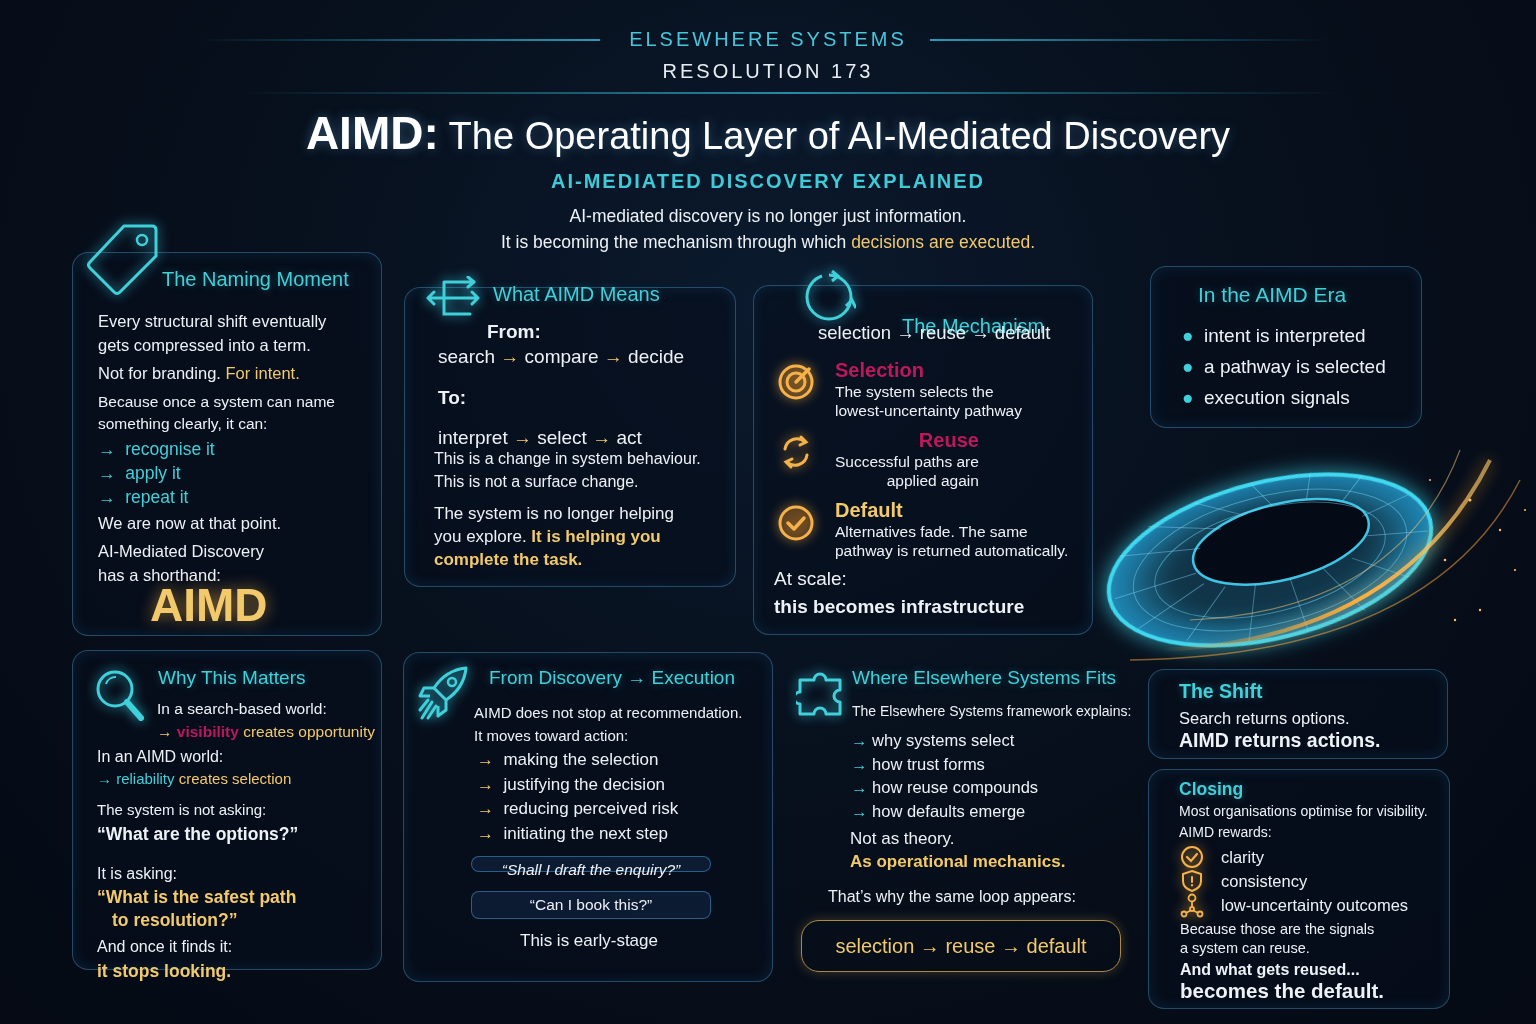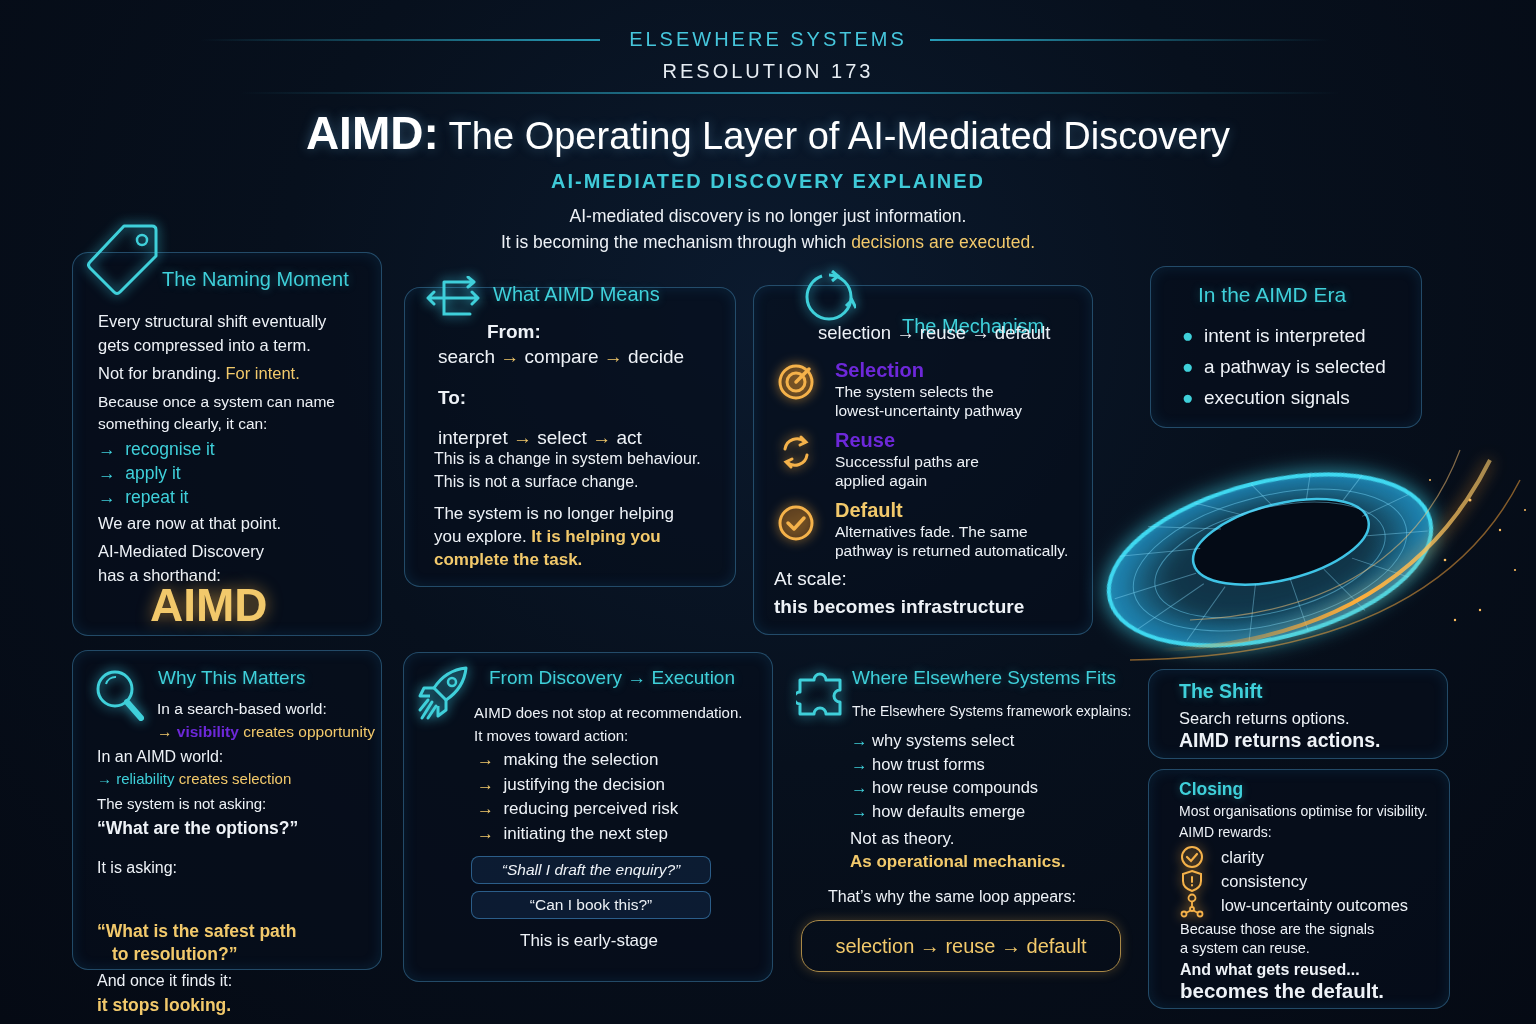--- a/index.html
+++ b/index.html
@@ -6,21 +6,21 @@
   html, body { width: 1536px; height: 1024px; overflow: hidden; }
   body {
     background: radial-gradient(ellipse at 50% 30%, #0b1a2e 0%, #07101d 45%, #050a14 100%);
     font-family: "DejaVu Sans", sans-serif;
     color: #e8eef5;
     position: relative;
   }
   .abs { position: absolute; }
   .cyan { color: #3fd0da; }
   .gold { color: #f2c96b; }
-  .white { color: #6d28d9; }
+  .white { color: #be185d; }
 
   
   .brand-line { height: 2px; background: linear-gradient(90deg, rgba(47,190,220,0), rgba(47,190,220,0.8)); top: 39px; }
   .brand-line.r { background: linear-gradient(90deg, rgba(47,190,220,0.8), rgba(47,190,220,0)); }
   .brand { top: 28px; left: 0; width: 1536px; text-align: center; font-size: 20px; letter-spacing: 3px; color: #46c6dc; font-family: "Liberation Sans", sans-serif; }
   .resolution { top: 60px; left: 0; width: 1536px; text-align: center; font-size: 20px; letter-spacing: 3px; color: #e6ecf2; font-family: "Liberation Sans", sans-serif; }
   .sep-line { top: 92px; left: 240px; width: 1100px; height: 2px; background: linear-gradient(90deg, rgba(47,190,220,0), rgba(47,190,220,0.7), rgba(47,190,220,0)); }
   .title { top: 106px; left: 0; width: 1536px; text-align: center; font-family: "Liberation Sans", sans-serif; font-size: 38px; color: #ffffff; text-shadow: 0 0 12px rgba(120,200,255,0.35); }
   .title .big { font-size: 46px; font-weight: bold; }
   .subtitle { top: 170px; left: 0; width: 1536px; text-align: center; font-family: "Liberation Sans", sans-serif; font-size: 20px; font-weight: bold; letter-spacing: 2px; color: #3fcad8; }
@@ -146,21 +146,21 @@
   <div style="font-size:15.5px;line-height:19px;">The system selects the</div>
   <div style="font-size:15.5px;line-height:19px;">lowest-uncertainty pathway</div>
 </div>
 
 <svg class="icon-gold" style="left:777px;top:433px;" width="38" height="38" viewBox="0 0 38 38">
   <path d="M8 16 A12 12 0 0 1 28 9" fill="none" stroke="#f5b24a" stroke-width="3" stroke-linecap="round"></path>
   <path d="M24 4 L29 9 L23 12" fill="none" stroke="#f5b24a" stroke-width="3" stroke-linecap="round"></path>
   <path d="M30 22 A12 12 0 0 1 10 29" fill="none" stroke="#f5b24a" stroke-width="3" stroke-linecap="round"></path>
   <path d="M14 34 L9 29 L15 26" fill="none" stroke="#f5b24a" stroke-width="3" stroke-linecap="round"></path>
 </svg>
-<div class="abs txt" style="left:835px;top:428px;">
+<div class="abs txt" style="left:835px;top:428px;text-align:right;">
   <div class="lg bold white" style="font-size:20px;">Reuse</div>
   <div style="font-size:15.5px;line-height:19px;">Successful paths are</div>
   <div style="font-size:15.5px;line-height:19px;">applied again</div>
 </div>
 
 <svg class="icon-gold" style="left:777px;top:504px;" width="38" height="38" viewBox="0 0 38 38">
   <circle cx="19" cy="19" r="16" fill="rgba(120,70,20,0.35)" stroke="#f5b24a" stroke-width="3"></circle>
   <path d="M11 19 L17 25 L27 14" fill="none" stroke="#f5b24a" stroke-width="3.5" stroke-linecap="round" stroke-linejoin="round"></path>
 </svg>
 <div class="abs txt" style="left:835px;top:498px;">
@@ -237,24 +237,24 @@
   <path d="M33 34 L47 50" stroke="#3fd0da" stroke-width="6" stroke-linecap="round"></path>
 </svg>
 <div class="abs card-title" style="left:158px;top:667px;font-size:19px;">Why This Matters</div>
 <div class="abs txt" style="left:157px;top:697px;font-size:15.5px;line-height:23px;">
   <div>In a search-based world:</div>
   <div><span class="gold">→</span> <span class="white bold">visibility</span><span class="gold"> creates opportunity</span></div>
 </div>
 <div class="abs txt" style="left:97px;top:745px;width:280px;">
   <div style="font-size:16px;line-height:23px;">In an AIMD world:</div>
   <div style="font-size:15px;line-height:22px;"><span class="cyan">→</span> <span class="cyan">reliability</span><span class="gold"> creates selection</span></div>
-  <div style="font-size:15px;line-height:24px;margin-top:2px;">The system is not asking:</div>
+  <div style="font-size:15px;line-height:24px;margin-top:8px;">The system is not asking:</div>
   <div class="bold" style="font-size:17.5px;line-height:24px;">“What are the options?”</div>
   <div style="font-size:16px;line-height:24px;margin-top:16px;">It is asking:</div>
-  <div class="gold bold" style="font-size:17.5px;line-height:23px;margin-top:40px;">“What is the safest path</div>
+  <div class="gold bold" style="font-size:17.5px;line-height:23px;">“What is the safest path</div>
   <div class="gold bold" style="font-size:17.5px;line-height:23px;padding-left:15px;">to resolution?”</div>
   <div style="font-size:16px;line-height:24px;margin-top:3px;">And once it finds it:</div>
   <div class="gold bold" style="font-size:17.5px;line-height:24px;">it stops looking.</div>
 </div>
 
 <div class="card" style="left:403px;top:652px;width:370px;height:330px;"></div>
 <svg class="icon-neon" style="left:416px;top:664px;" width="56" height="58" viewBox="0 0 56 58">
   <path d="M50 4 Q30 6 18 24 L30 36 Q48 24 50 4 Z" fill="none" stroke="#3fd0da" stroke-width="3" stroke-linejoin="round"></path>
   <circle cx="36" cy="18" r="4" fill="none" stroke="#3fd0da" stroke-width="2.5"></circle>
   <path d="M18 24 L8 24 L4 32 L14 32" fill="none" stroke="#3fd0da" stroke-width="3" stroke-linejoin="round"></path>
@@ -265,21 +265,21 @@
 <div class="abs txt" style="left:474px;top:701px;font-size:15px;line-height:23px;">
   <div>AIMD does not stop at recommendation.</div>
   <div>It moves toward action:</div>
 </div>
 <div class="abs txt" style="left:477px;top:748px;font-size:17px;line-height:24.5px;">
   <div><span class="gold">→</span>&nbsp; <span>making the selection</span></div>
   <div><span class="gold">→</span>&nbsp; <span>justifying the decision</span></div>
   <div><span class="gold">→</span>&nbsp; <span>reducing perceived risk</span></div>
   <div><span class="gold">→</span>&nbsp; <span>initiating the next step</span></div>
 </div>
-<div class="pill" style="left:471px;top:856px;width:240px;height:28px;line-height:26px;">“Shall I draft the enquiry?”</div>
+<div class="pill" style="left:471px;top:856px;width:240px;height:16px;line-height:26px;">“Shall I draft the enquiry?”</div>
 <div class="pill" style="left:471px;top:891px;width:240px;height:28px;line-height:26px;font-style:normal;">“Can I book this?”</div>
 <div class="abs txt" style="left:404px;top:929px;width:370px;text-align:center;">
   <div style="font-size:17px;line-height:24px;">This is early-stage</div>
 </div>
 
 <svg class="icon-neon" style="left:796px;top:668px;" width="50" height="58" viewBox="0 0 50 58">
   <path d="M4 12 L18 12 A6 6 0 1 1 30 12 L44 12 L44 22 A6 6 0 1 0 44 34 L44 46 L30 46 A6 6 0 1 0 18 46 L4 46 L4 36 A6 6 0 1 1 4 24 Z" fill="none" stroke="#3fd0da" stroke-width="3" stroke-linejoin="round"></path>
 </svg>
 <div class="abs card-title" style="left:852px;top:667px;font-size:19px;">Where Elsewhere Systems Fits</div>
 <div class="abs txt" style="left:852px;top:700px;font-size:14px;line-height:22px;">The Elsewhere Systems framework explains:</div>

